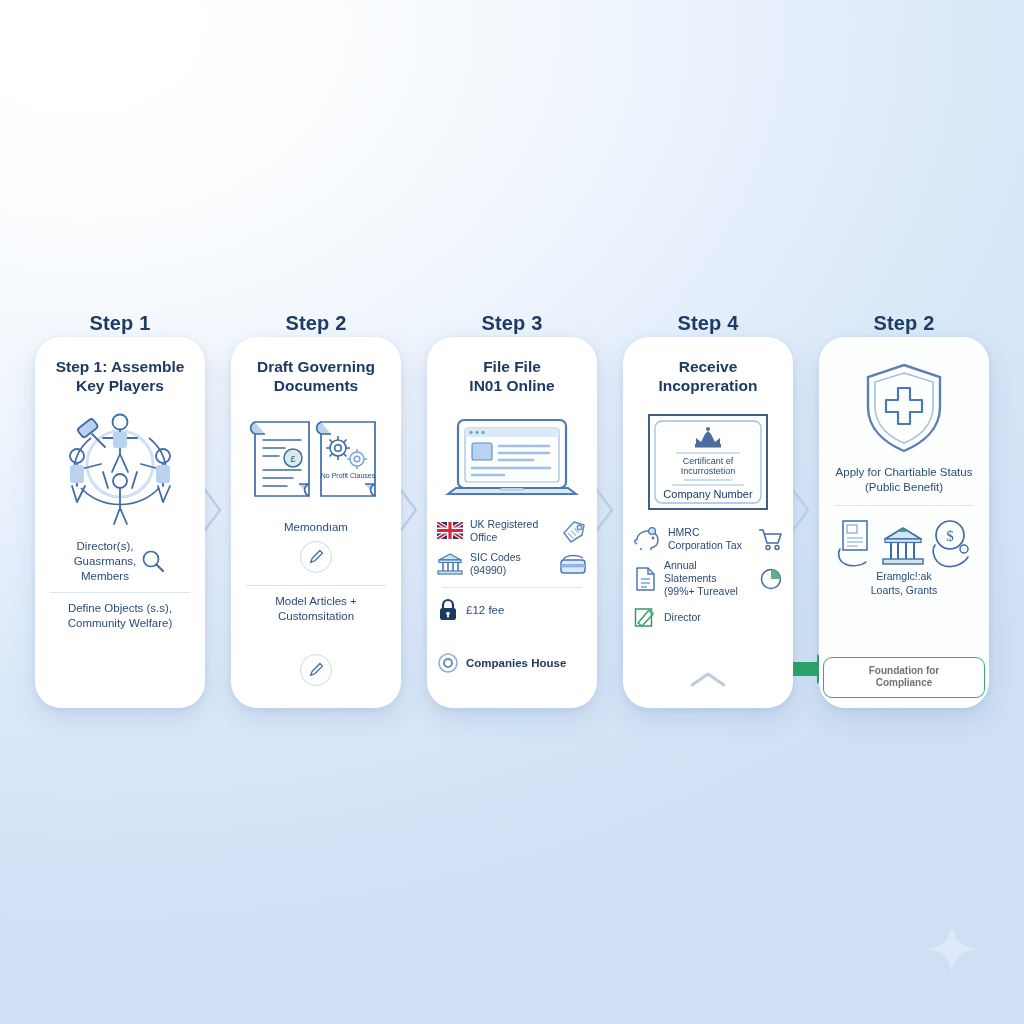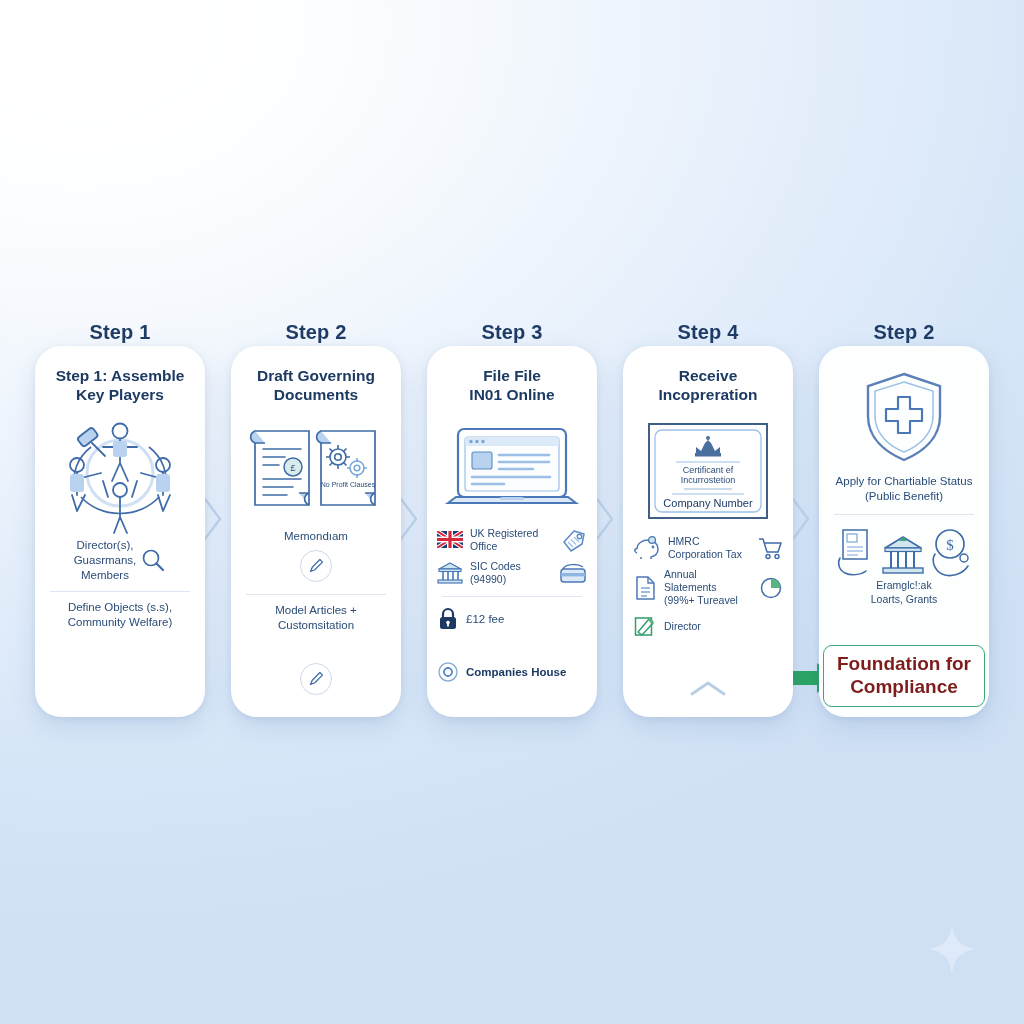--- a/index.html
+++ b/index.html
@@ -10,21 +10,21 @@
       radial-gradient(120% 90% at 8% 2%, #ffffff 0%, #fdfeff 18%, #f2f7fd 38%, #e4eefb 60%, #d8e7f8 78%, #cfe0f5 100%),
       linear-gradient(155deg,#ffffff 0%,#eef5fd 40%,#cfe0f6 100%);
     position:relative;
   }
   .stage{position:absolute;inset:0;}
 
   
   .sparkle{position:absolute;right:45px;bottom:48px;width:54px;height:54px;opacity:.75;}
 
   
-  .flow{position:absolute;left:0;top:9px;width:1024px;height:768px;}
+  .flow{position:absolute;left:0;top:0;width:1024px;height:768px;}
 
   .step-head{
     position:absolute;width:170px;text-align:center;
     font-size:20px;font-weight:bold;color:#1f3c66;letter-spacing:.2px;
     top:312px;
   }
 
   .card{
     position:absolute;top:337px;width:170px;height:371px;
     background:#ffffff;border-radius:26px;
@@ -60,21 +60,21 @@
   
   .chev{position:absolute;top:480px;width:26px;height:60px;}
 
   
   .garrow{position:absolute;left:793px;top:652px;width:44px;height:34px;}
 
   .foundation{
     margin-top:auto;width:152px;border:1.6px solid #3aa97a;border-radius:9px;
     background:#ffffff;padding:7px 4px 8px 4px;text-align:center;
   }
-  .foundation .f-title{font-size:19px;font-weight:bold;color:#7f1d1d;line-height:1.18;white-space:pre-line;}
+  .foundation .f-title{font-size:10px;font-weight:bold;color:#737373;line-height:1.18;white-space:pre-line;}
   .penbadge{width:30px;height:30px;border:1.2px solid #cbd9ea;border-radius:50%;
     display:flex;align-items:center;justify-content:center;margin:6px auto 0;}
 </style>
 </head>
 <body>
 
 <div class="stage">
 
   <svg class="sparkle" viewBox="0 0 100 100">
     <path d="M50 4 C54 34 66 46 96 50 C66 54 54 66 50 96 C46 66 34 54 4 50 C34 46 46 34 50 4 Z" fill="#e4eefb"></path>
@@ -130,21 +130,21 @@
             <rect x="25" y="63" width="14" height="18" rx="3" fill="#b8d2ef"></rect>
 
             <circle cx="118" cy="54" r="7" fill="none" stroke="#3f6ca8" stroke-width="1.8"></circle>
             <path d="M118 62 L118 84 M118 100 L113 84 M118 100 L125 84 M118 68 L96 62" stroke="#3f6ca8" stroke-width="1.8" fill="none" stroke-linecap="round"></path>
             <rect x="111" y="63" width="14" height="18" rx="3" fill="#b8d2ef"></rect>
 
             <circle cx="75" cy="79" r="7" fill="none" stroke="#3f6ca8" stroke-width="1.8"></circle>
             <path d="M75 86 L75 106 M75 106 L69 122 M75 106 L82 122 M63 86 L58 70 M87 86 L92 70" stroke="#3f6ca8" stroke-width="1.8" fill="none" stroke-linecap="round"></path>
           </svg>
         </div>
-        <div style="display:flex;align-items:center;gap:4px;margin-top:2px;">
+        <div style="display:flex;align-items:center;gap:4px;margin-top:12px;">
           <div class="cap">Director(s),
 Guasrmans,
 Members</div>
           <svg width="26" height="26" viewBox="0 0 26 26">
             <circle cx="11" cy="11" r="7.5" fill="none" stroke="#3f6ca8" stroke-width="1.7"></circle>
             <path d="M16.5 16.5 L23 23" stroke="#3f6ca8" stroke-width="2.2" stroke-linecap="round"></path>
           </svg>
         </div>
         <div class="divider"></div>
         <div class="cap">Define Objects (s.s),

